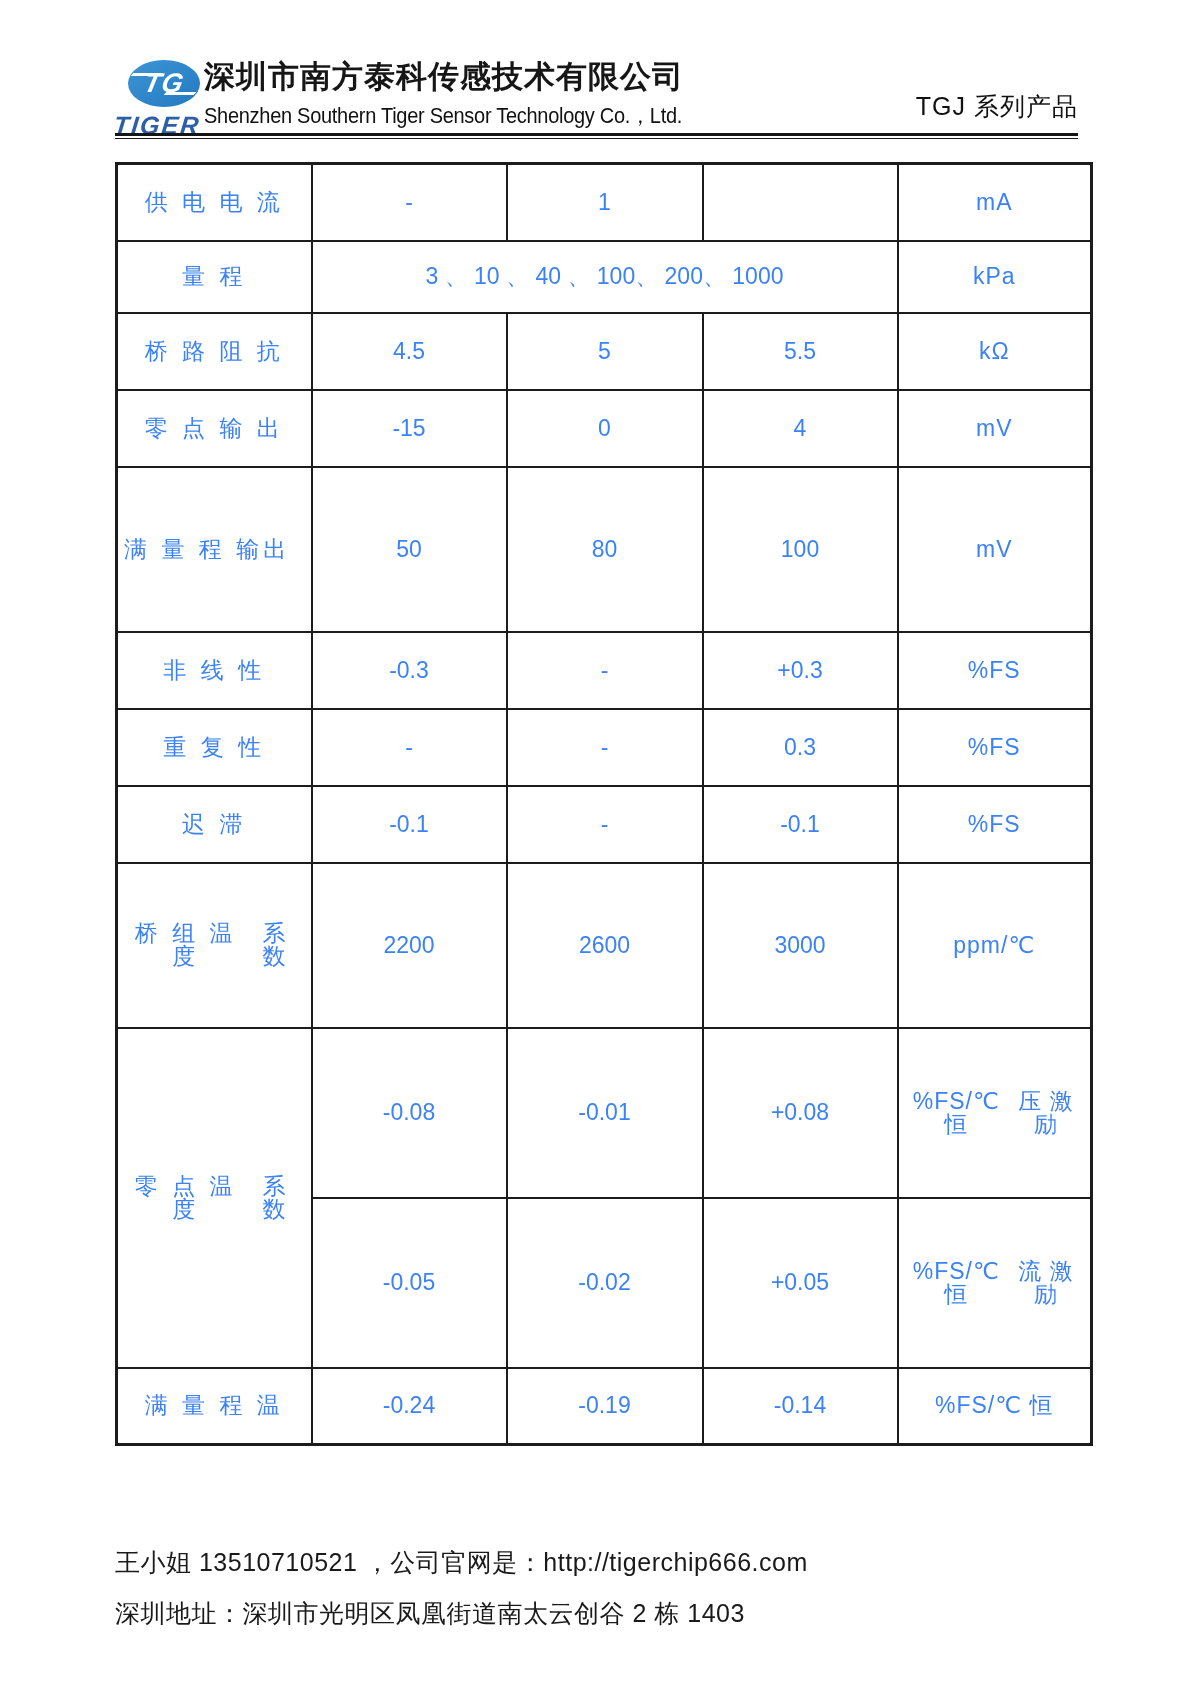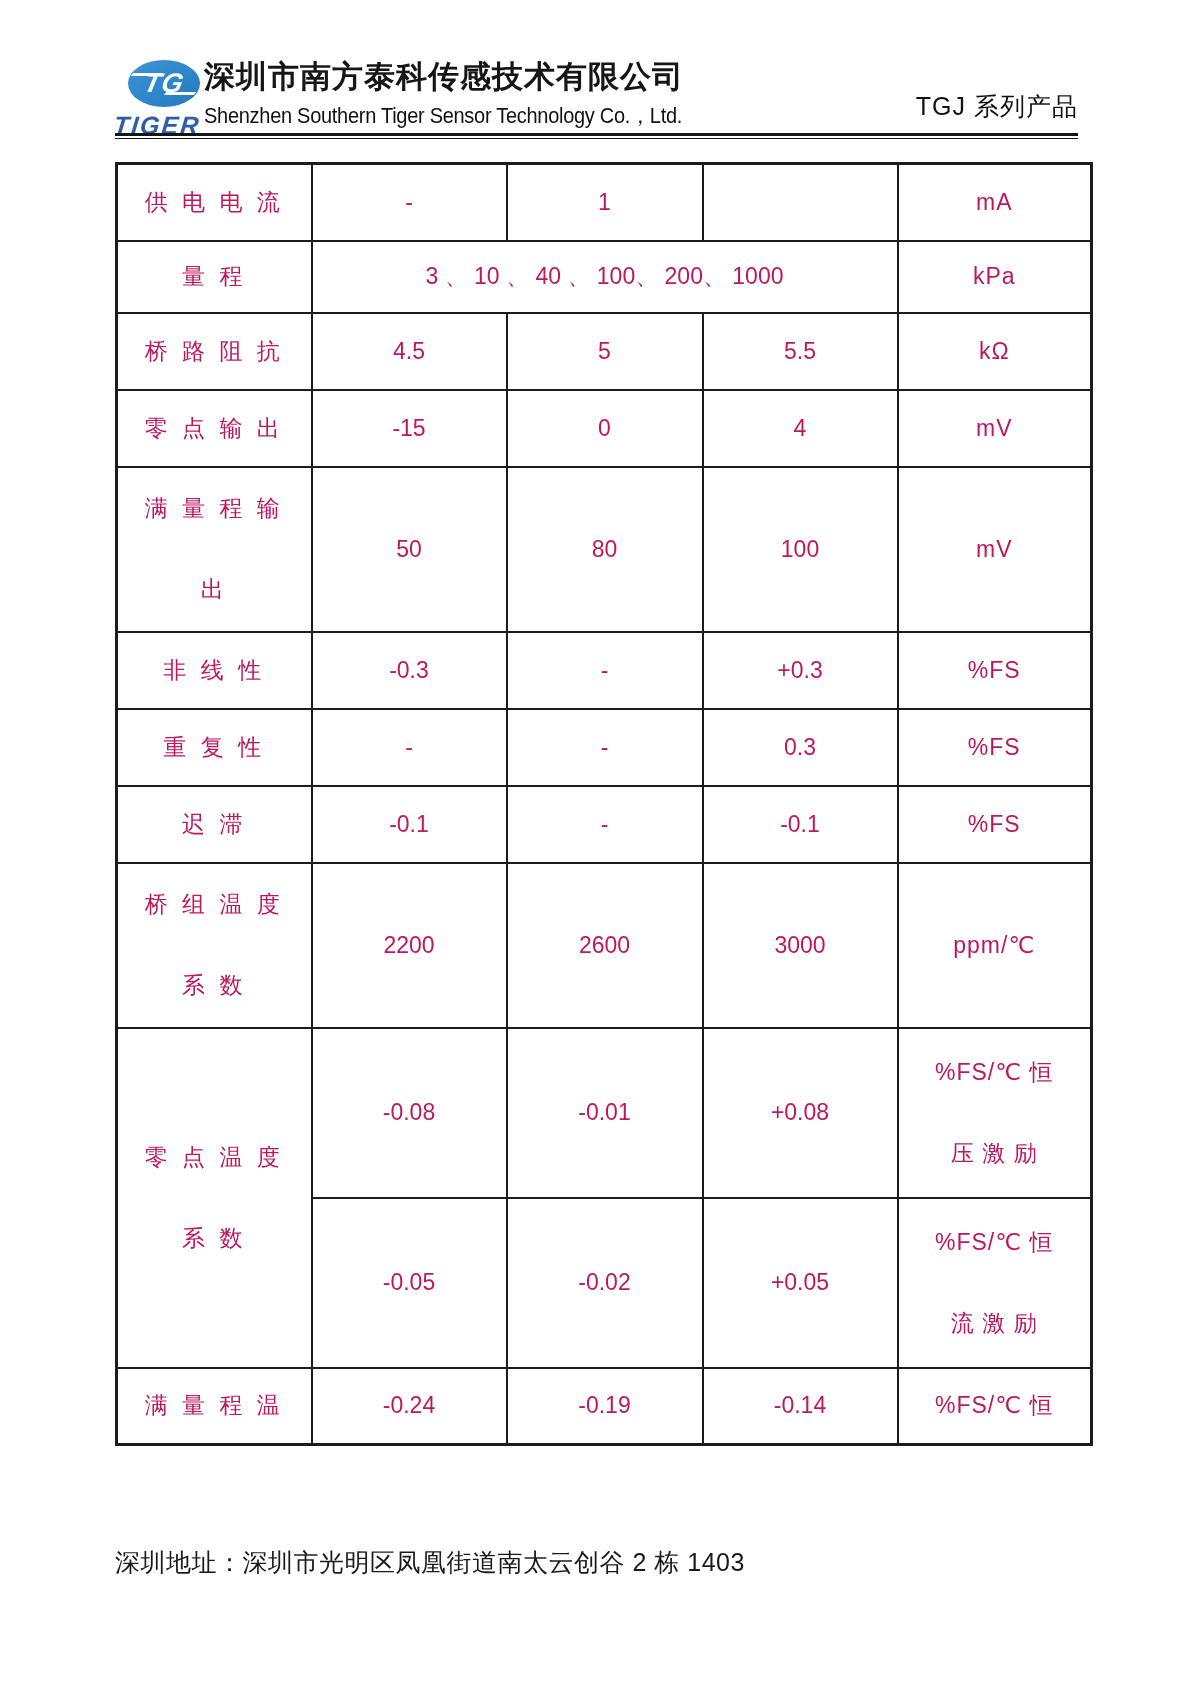--- a/index.html
+++ b/index.html
@@ -62,30 +62,30 @@
   
   table.spec {
     position: absolute; left: 115px; top: 162px;
     width: 978px;
     border-collapse: collapse; table-layout: fixed;
     border: 3px solid #1c1c1c;
   }
   table.spec td {
     border: 2px solid #1c1c1c;
     text-align: center; vertical-align: middle;
-    font-size: 23px; color: #be185d;
+    font-size: 23px; color: #3b82f6;
     padding: 4px 6px;
   }
   td.lab  { letter-spacing: 4px; }
   td.unit { letter-spacing: 1px; margin-left: 28px; }
   tr.r-std  { height: 77px; }
   tr.r-mid  { height: 72px; padding-left: 16px; }
   tr.r-tall { height: 165px; }
   tr.r-sub  { height: 170px; }
-  .stack { display: flex; flex-direction: column; align-items: center; row-gap: 58px; }
+  .stack { display: flex; flex-direction: row; align-items: center; row-gap: 58px; }
   .stack > div { line-height: 1; }
 
   
   .footer {
     position: absolute; left: 115px; top: 1537px;
     font-size: 25px; color: #1a1a1a; line-height: 51px; letter-spacing: 0.5px;
   }
 </style>
 </head>
 <body>
@@ -227,16 +227,17 @@
       <td class="lab">满 量 程 温</td>
       <td class="val">-0.24</td>
       <td class="val">-0.19</td>
       <td class="val">-0.14</td>
       <td class="unit">%FS/℃  恒</td>
     </tr>
   </tbody>
     </table>
 
   <div class="footer">
+    <div>王小姐 13510710521 ，公司官网是：http://tigerchip666.com</div>
     <div>深圳地址：深圳市光明区凤凰街道南太云创谷 2 栋 1403</div>
   </div>
 
 </div>
 
 </body></html>

